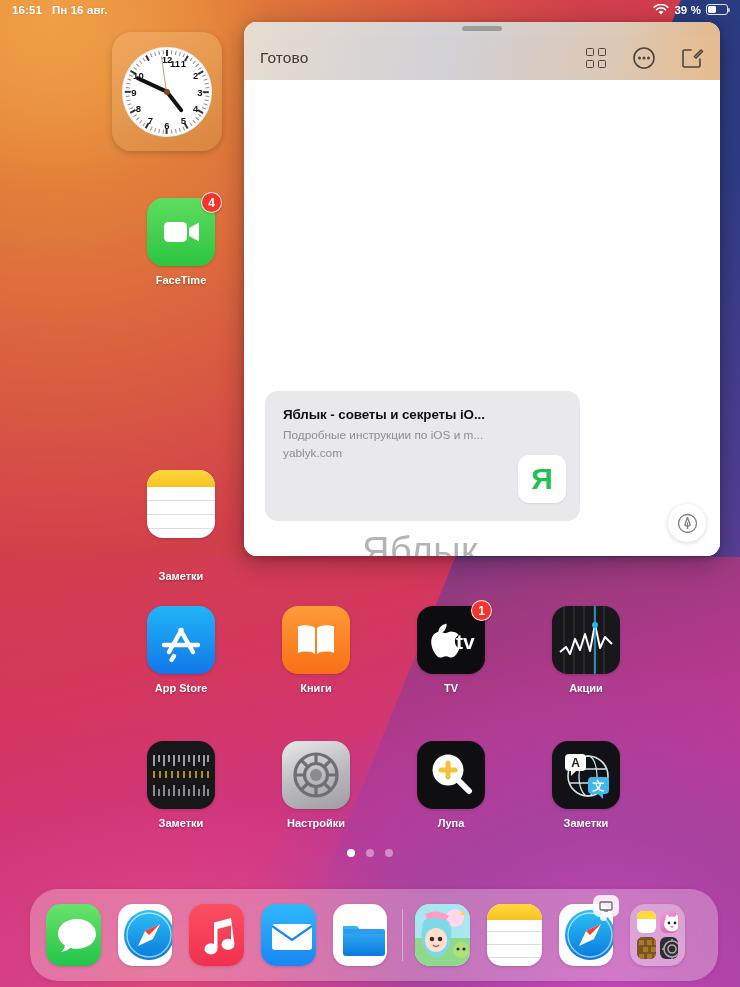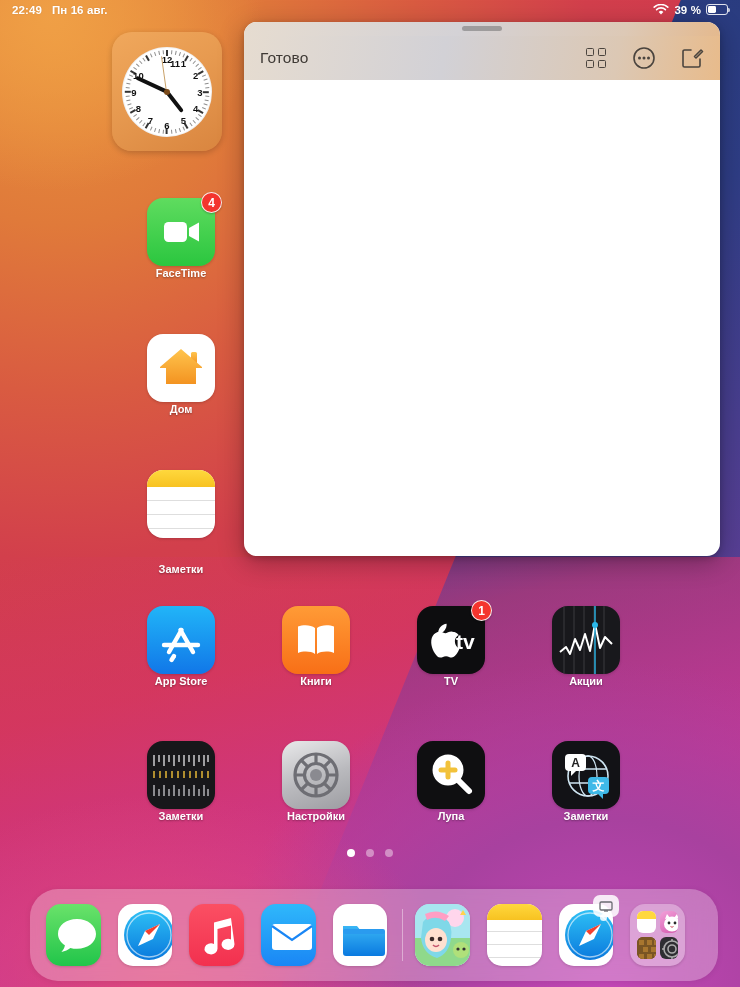--- a/index.html
+++ b/index.html
@@ -81,21 +81,21 @@
     width:96px;
     display:flex; flex-direction:column; align-items:center;
   }
   .icon-wrap { position:relative; width:68px; height:68px; }
   .icon {
     width:68px; height:68px; border-radius:16px;
     overflow:hidden; position:relative;
     box-shadow:0 1px 3px rgba(0,0,0,.18);
   }
   .app-label {
-    margin-top:1px;
+    margin-top:8px;
     color:#fff; font-size:11px; font-weight:600;
     text-shadow:0 1px 2px rgba(0,0,0,.35);
     white-space:nowrap;
   }
   .badge {
     position:absolute; top:-6px; right:-7px;
     min-width:21px; height:21px; padding:0 5px;
     background:#f4352e; color:#fff;
     border:1.5px solid rgba(255,255,255,.9);
     border-radius:11px;
@@ -279,21 +279,21 @@
 
   <div class="wp-base"></div>
   <div class="wp-blue"></div>
   <div class="wp-magenta"></div>
   <div class="wp-purple"></div>
   <div class="wp-pinkglow"></div>
   <div class="wp-topglow"></div>
 
   <div id="statusbar">
     <div id="sb-left">
-      <span>22:49</span>
+      <span>16:51</span>
       <span>Пн 16 авг.</span>
     </div>
     <div id="sb-right">
       <svg class="wifi-icon" width="16" height="12" viewBox="0 0 16 12">
         <path d="M8 10.6 L10.3 7.9 a3.4 3.4 0 0 0 -4.6 0 Z" fill="#fff"></path>
         <path d="M3.6 5.6 a6.6 6.6 0 0 1 8.8 0" stroke="#fff" stroke-width="1.6" fill="none" stroke-linecap="round"></path>
         <path d="M1.2 3.1 a10.2 10.2 0 0 1 13.6 0" stroke="#fff" stroke-width="1.6" fill="none" stroke-linecap="round"></path>
       </svg>
       <span>39 %</span>
       <span class="batt">
@@ -395,37 +395,20 @@
           <svg width="68" height="68" viewBox="0 0 68 68">
             <rect x="17" y="24" width="23" height="20" rx="4.5" fill="#fff"></rect>
             <path d="M42 30 L52 24.5 L52 43.5 L42 38 Z" fill="#fff"></path>
           </svg>
         </div>
         <div class="badge">4</div>
       </div>
       <div class="app-label">FaceTime</div>
     </div>
 
-    <div class="app" style="left:133px; top:334px;">
-      <div class="icon-wrap">
-        <div class="icon ic-home">
-          <svg width="68" height="68" viewBox="0 0 68 68">
-            <defs>
-                <linearGradient id="hg" x1="0" y1="0" x2="0" y2="1">
-              <stop offset="0" stop-color="#ffc44d"></stop>
-                  <stop offset="1" stop-color="#f39321"></stop>
-            </linearGradient>
-              </defs>
-            <rect x="44" y="18" width="6" height="12" rx="1.5" fill="url(#hg)"></rect>
-            <path d="M34 15 L55 33 L55 34 L49 34 L49 50 L19 50 L19 34 L13 34 L13 33 Z" fill="url(#hg)"></path>
-          </svg>
-        </div>
-      </div>
-      <div class="app-label">Дом</div>
-    </div>
 
     <div class="app" style="left:133px; top:470px;gap:24px;">
       <div class="icon-wrap">
         <div class="icon ic-notes">
           <div class="notes-top"></div>
           <div class="notes-line" style="top:30px;"></div>
           <div class="notes-line" style="top:44px;"></div>
           <div class="notes-line" style="top:58px;"></div>
         </div>
       </div>
@@ -754,15 +737,35 @@
         </div>
         <div class="tb-ico">
           <svg width="24" height="24" viewBox="0 0 24 24">
             <path d="M20 13 V19.5 a1.5 1.5 0 0 1 -1.5 1.5 H4.5 A1.5 1.5 0 0 1 3 19.5 V5.5 A1.5 1.5 0 0 1 4.5 4 H11" fill="none" stroke="#4a443e" stroke-width="1.6" stroke-linecap="round"></path>
             <path d="M14.5 10.5 L21 4 L22.5 5.5 L16 12 Z" fill="none" stroke="#4a443e" stroke-width="1.6" stroke-linejoin="round"></path>
           </svg>
         </div>
       </div>
     </div>
 
+    <div id="note-body">
+      <div id="link-card">
+        <div id="card-title">Яблык - советы и секреты iO...</div>
+        <div id="card-desc">Подробные инструкции по iOS и m...</div>
+        <div id="card-url">yablyk.com</div>
+        <div id="card-thumb">
+          <span>Я</span>
+        </div>
+      </div>
+
+      <div id="note-text">Яблык</div>
+
+      <div id="markup-btn">
+        <svg width="21" height="21" viewBox="0 0 21 21">
+          <circle cx="10.5" cy="10.5" r="9" fill="none" stroke="#7a7a80" stroke-width="1.3"></circle>
+          <path d="M10.5 4.5 L13.3 12 q-2.8 2.2 -5.6 0 Z" fill="none" stroke="#7a7a80" stroke-width="1.3" stroke-linejoin="round"></path>
+          <path d="M10.5 9.5 L10.5 16" stroke="#7a7a80" stroke-width="1.3"></path>
+        </svg>
+      </div>
+    </div>
   </div>
 
 </div>
 
 </body></html>

